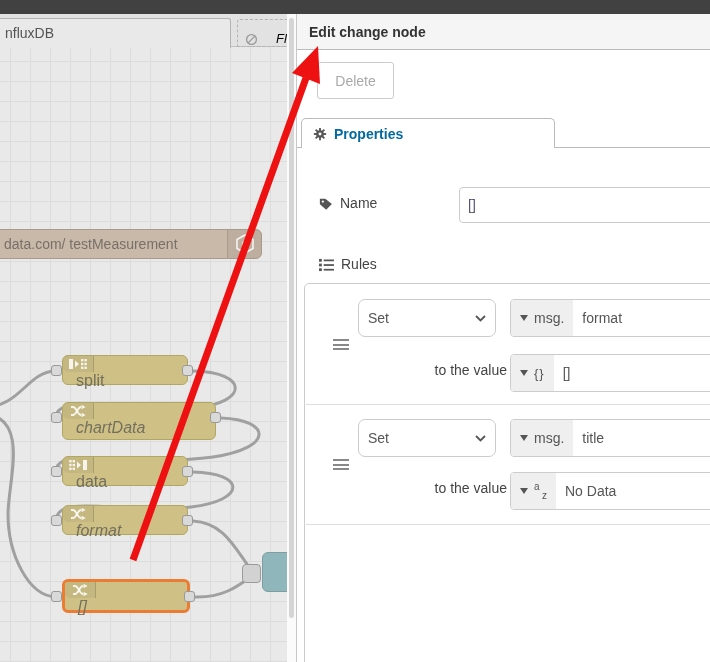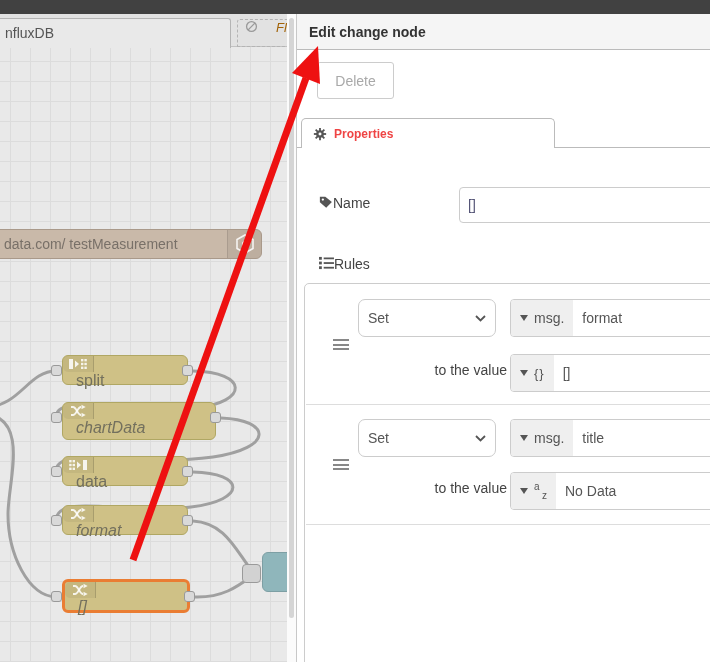--- a/index.html
+++ b/index.html
@@ -14,22 +14,22 @@
   #workspace { left:0; top:14px; width:287px; height:648px; background:#e5e5e5; overflow:hidden; z-index:1; }
   #canvas { left:0; top:33px; width:287px; height:615px; background:#e9e9e9;
     background-image: linear-gradient(#dcdcdc 1px, transparent 1px),
                       linear-gradient(90deg,#dcdcdc 1px, transparent 1px);
     background-size:20px 20px; background-position:10px 14px; }
   #tabbar { left:0; top:0; width:287px; height:33px; background:#e2e2e2; border-bottom:1px solid #c2c2c2; }
   .tab-active { left:-30px; top:4px; width:261px; height:30px; background:#e9e9e9;
     border:1px solid #b4b4b4; border-bottom:none; border-radius:3px 3px 0 0;
     color:#555; font-size:14px; line-height:28px; padding-left:34px; }
   .tab-disabled { left:237px; top:5px; width:58px; height:28px; border:1px dashed #b4b4b4;
-    border-radius:3px 3px 0 0; color:#a16207; font-size:13px; font-style:italic;
-    display:flex; align-items:flex-start; justify-content:center; gap:18px; }
+    border-radius:3px 3px 0 0; color:#000000; font-size:13px; font-style:italic;
+    display:flex; align-items:flex-end; justify-content:center; gap:18px; }
 
   
   #wires { left:0; top:0; width:287px; height:662px; z-index:2; pointer-events:none; }
   #arrow-layer { left:0; top:0; width:710px; height:662px; z-index:60; pointer-events:none; }
 
   
   .fnode { border-radius:6px; background:#cfc186; border:1px solid #b0a763; z-index:3;
     display:flex; align-items:flex-start; color:#73705e; font-size:16px;flex-direction:column; }
   .fnode .nicon { width:31px; align-self:stretch; background:rgba(0,0,0,0.05);
     border-right:1px solid rgba(0,0,0,0.14); display:flex; align-items:center; justify-content:center;
@@ -62,23 +62,23 @@
   #tray-header { left:0; top:0; width:414px; height:36px; background:#f5f5f5;
     border-bottom:1px solid #bbb; }
   #tray-title { font-size:14px; font-weight:bold; color:#333; padding:10px 0 0 12px; }
   #delete-btn { left:20px; top:48px; width:77px; height:37px; background:#fff;
     border:1px solid #ccc; border-radius:3px; color:#a9a9a9; font-size:14px;
     font-family:"Liberation Sans",sans-serif; cursor:pointer; }
   #tabline { left:0; top:133px; width:414px; height:1px; background:#bbb; }
   #props-tab { left:4px; top:104px; width:254px; height:30px; background:#fff;
     border:1px solid #bbb; border-bottom:none; border-radius:5px 5px 0 0;
     display:flex; align-items:center; gap:7px; padding-left:11px;
-    font-size:12px; font-weight:bold; color:#ef4444; }
-
-  .row-label { display:flex; align-items:flex-start; font-size:14px; color:#444; }
+    font-size:14px; font-weight:bold; color:#0369a1; }
+
+  .row-label { display:flex; align-items:flex-end; gap:7px; font-size:14px; color:#444; }
   #name-row-label { left:22px; top:181px; }
   #name-input { left:162px; top:173px; width:270px; height:36px; border:1px solid #ccc;
     border-radius:4px; padding:0 8px; font-size:14px; color:#557; background:#fff;
     font-family:"Liberation Sans",sans-serif; }
   #rules-label { left:22px; top:242px; }
 
   #rules-box { left:7px; top:269px; width:440px; height:400px; border:1px solid #ccc;
     border-radius:5px; background:#fff; }
   .rule-divider { position:absolute; left:1px; width:430px; height:1px; background:#ddd; }
   .drag-handle { position:absolute; width:16px; height:14px; cursor:grab; }

